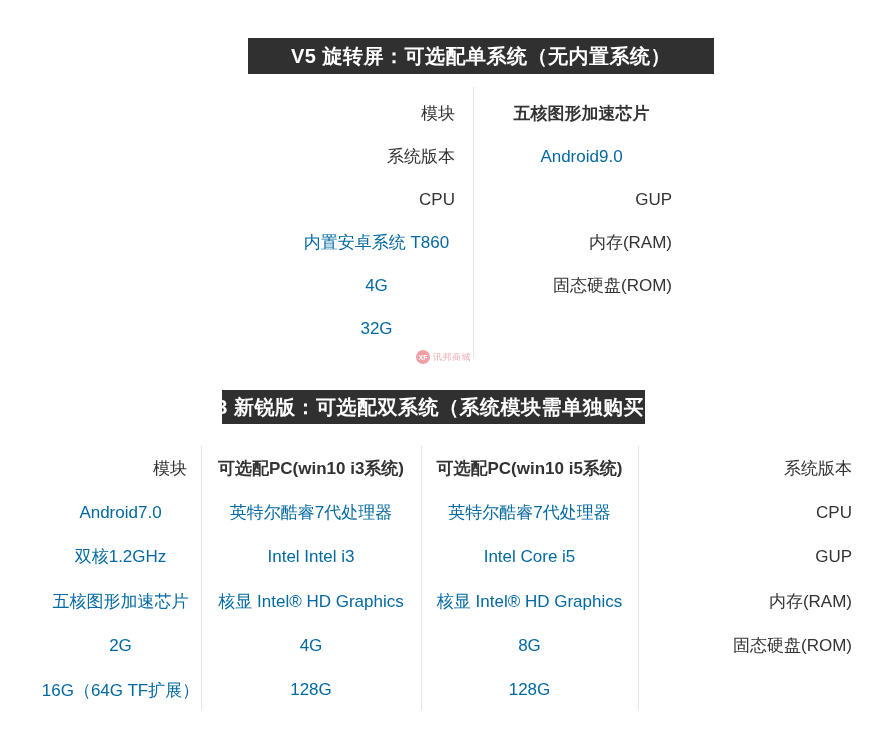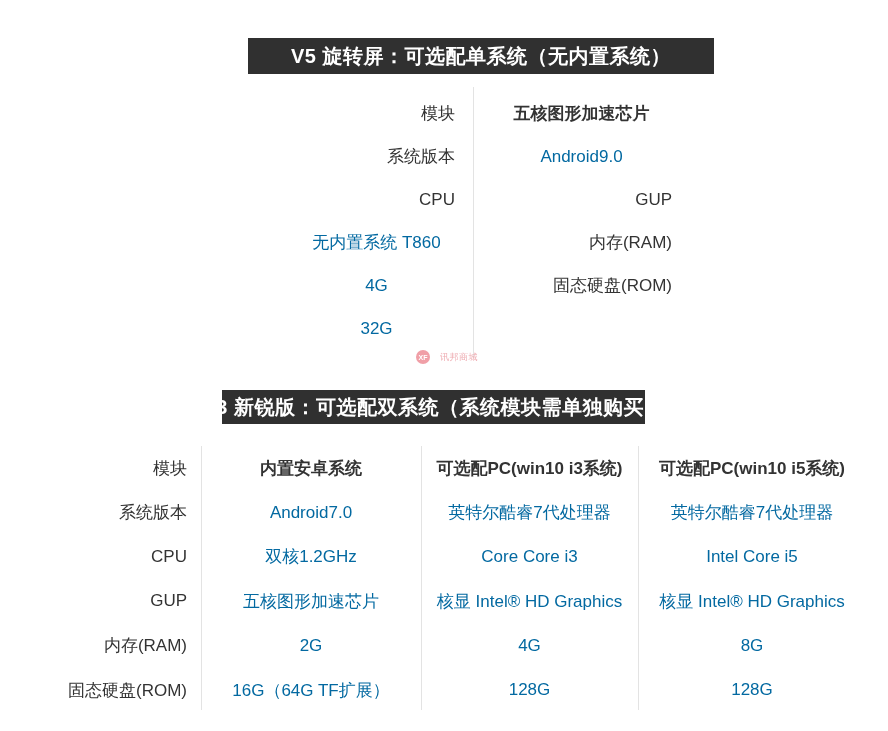--- a/index.html
+++ b/index.html
@@ -46,21 +46,21 @@
 
   .cell { display:flex; align-items:center; font-size:17px; white-space:nowrap; }
   .lbl  { justify-content:flex-end; font-weight:normal; color:#333333; padding-right:18px; }
   #table2 .lbl { padding-right:14px; }
   .val  { justify-content:center; color:#0369a1; }
   .hd   { font-weight:bold; color:#333333; }
 
   .watermark {
     position:absolute;
     left:416px; top:350px;
-    display:flex; align-items:center; gap:10px;
+    display:flex; align-items:center; gap:3px;
   }
   .wm-badge {
     width:14px; height:14px; border-radius:50%;
     background:#f09fa7; color:#ffffff;
     font-size:7px; font-weight:bold;
     display:flex; align-items:center; justify-content:center;
   }
   .wm-text { font-size:9px; color:#eeaab0; letter-spacing:0.5px; }
 </style>
 </head>
@@ -75,21 +75,21 @@
   <div class="grid" id="table1">
     <div class="cell lbl">模块</div>
     <div class="cell val hd">五核图形加速芯片</div>
 
     <div class="cell lbl">系统版本</div>
     <div class="cell val">Android9.0</div>
 
     <div class="cell lbl">CPU</div>
 
     <div class="cell lbl">GUP</div>
-    <div class="cell val">无内置系统 T860</div>
+    <div class="cell val">内置安卓系统 T860</div>
 
     <div class="cell lbl">内存(RAM)</div>
     <div class="cell val">4G</div>
 
     <div class="cell lbl">固态硬盘(ROM)</div>
     <div class="cell val">32G</div>
   </div>
 
   <div class="watermark">
     <span class="wm-badge">XF</span>
@@ -97,32 +97,31 @@
   </div>
 
   <div class="banner" id="banner2">X3 新锐版：可选配双系统（系统模块需单独购买）</div>
 
   <div class="vline" style="left:201px; top:446px; height:264px;"></div>
   <div class="vline" style="left:421px; top:446px; height:264px;"></div>
   <div class="vline" style="left:638px; top:446px; height:264px;"></div>
 
   <div class="grid" id="table2">
     <div class="cell lbl">模块</div>
-    <div class="cell val hd">内置安卓系统</div>
     <div class="cell val hd">可选配PC(win10 i3系统)</div>
     <div class="cell val hd">可选配PC(win10 i5系统)</div>
 
     <div class="cell lbl">系统版本</div>
     <div class="cell val">Android7.0</div>
     <div class="cell val">英特尔酷睿7代处理器</div>
     <div class="cell val">英特尔酷睿7代处理器</div>
 
     <div class="cell lbl">CPU</div>
     <div class="cell val">双核1.2GHz</div>
-    <div class="cell val">Core Core i3</div>
+    <div class="cell val">Intel Intel i3</div>
     <div class="cell val">Intel Core i5</div>
 
     <div class="cell lbl">GUP</div>
     <div class="cell val">五核图形加速芯片</div>
     <div class="cell val">核显 Intel® HD Graphics</div>
     <div class="cell val">核显 Intel® HD Graphics</div>
 
     <div class="cell lbl">内存(RAM)</div>
     <div class="cell val">2G</div>
     <div class="cell val">4G</div>

